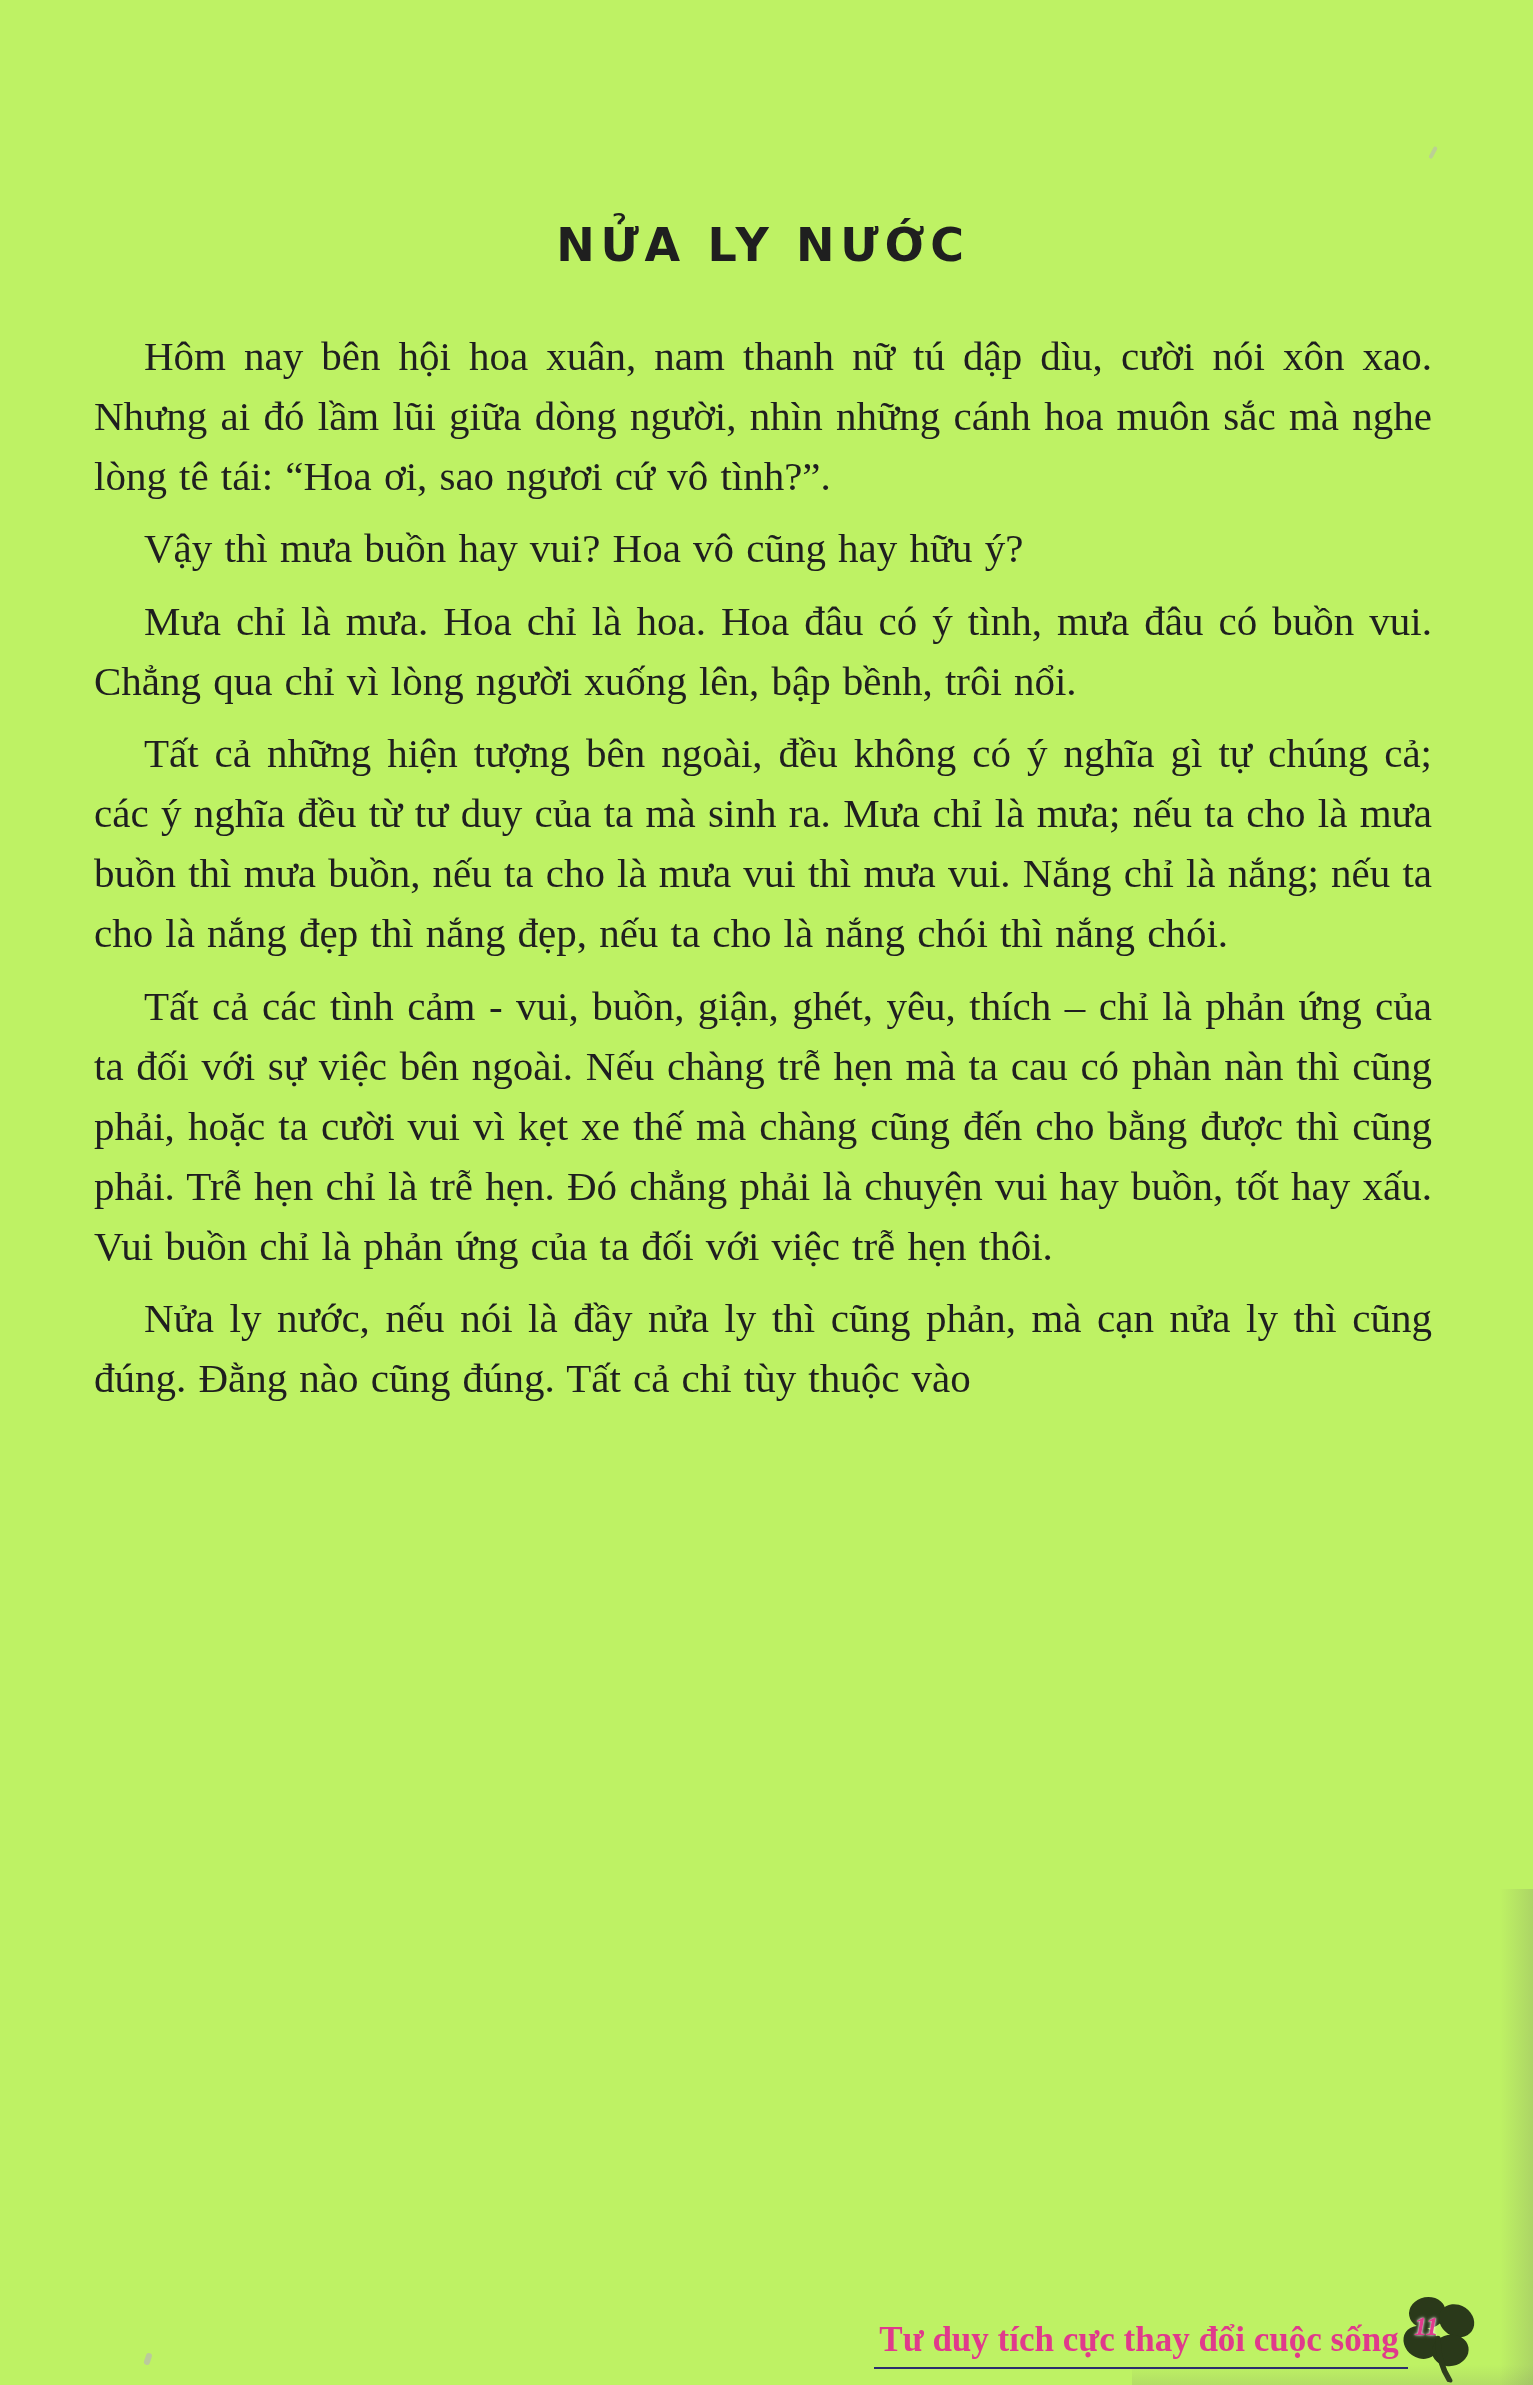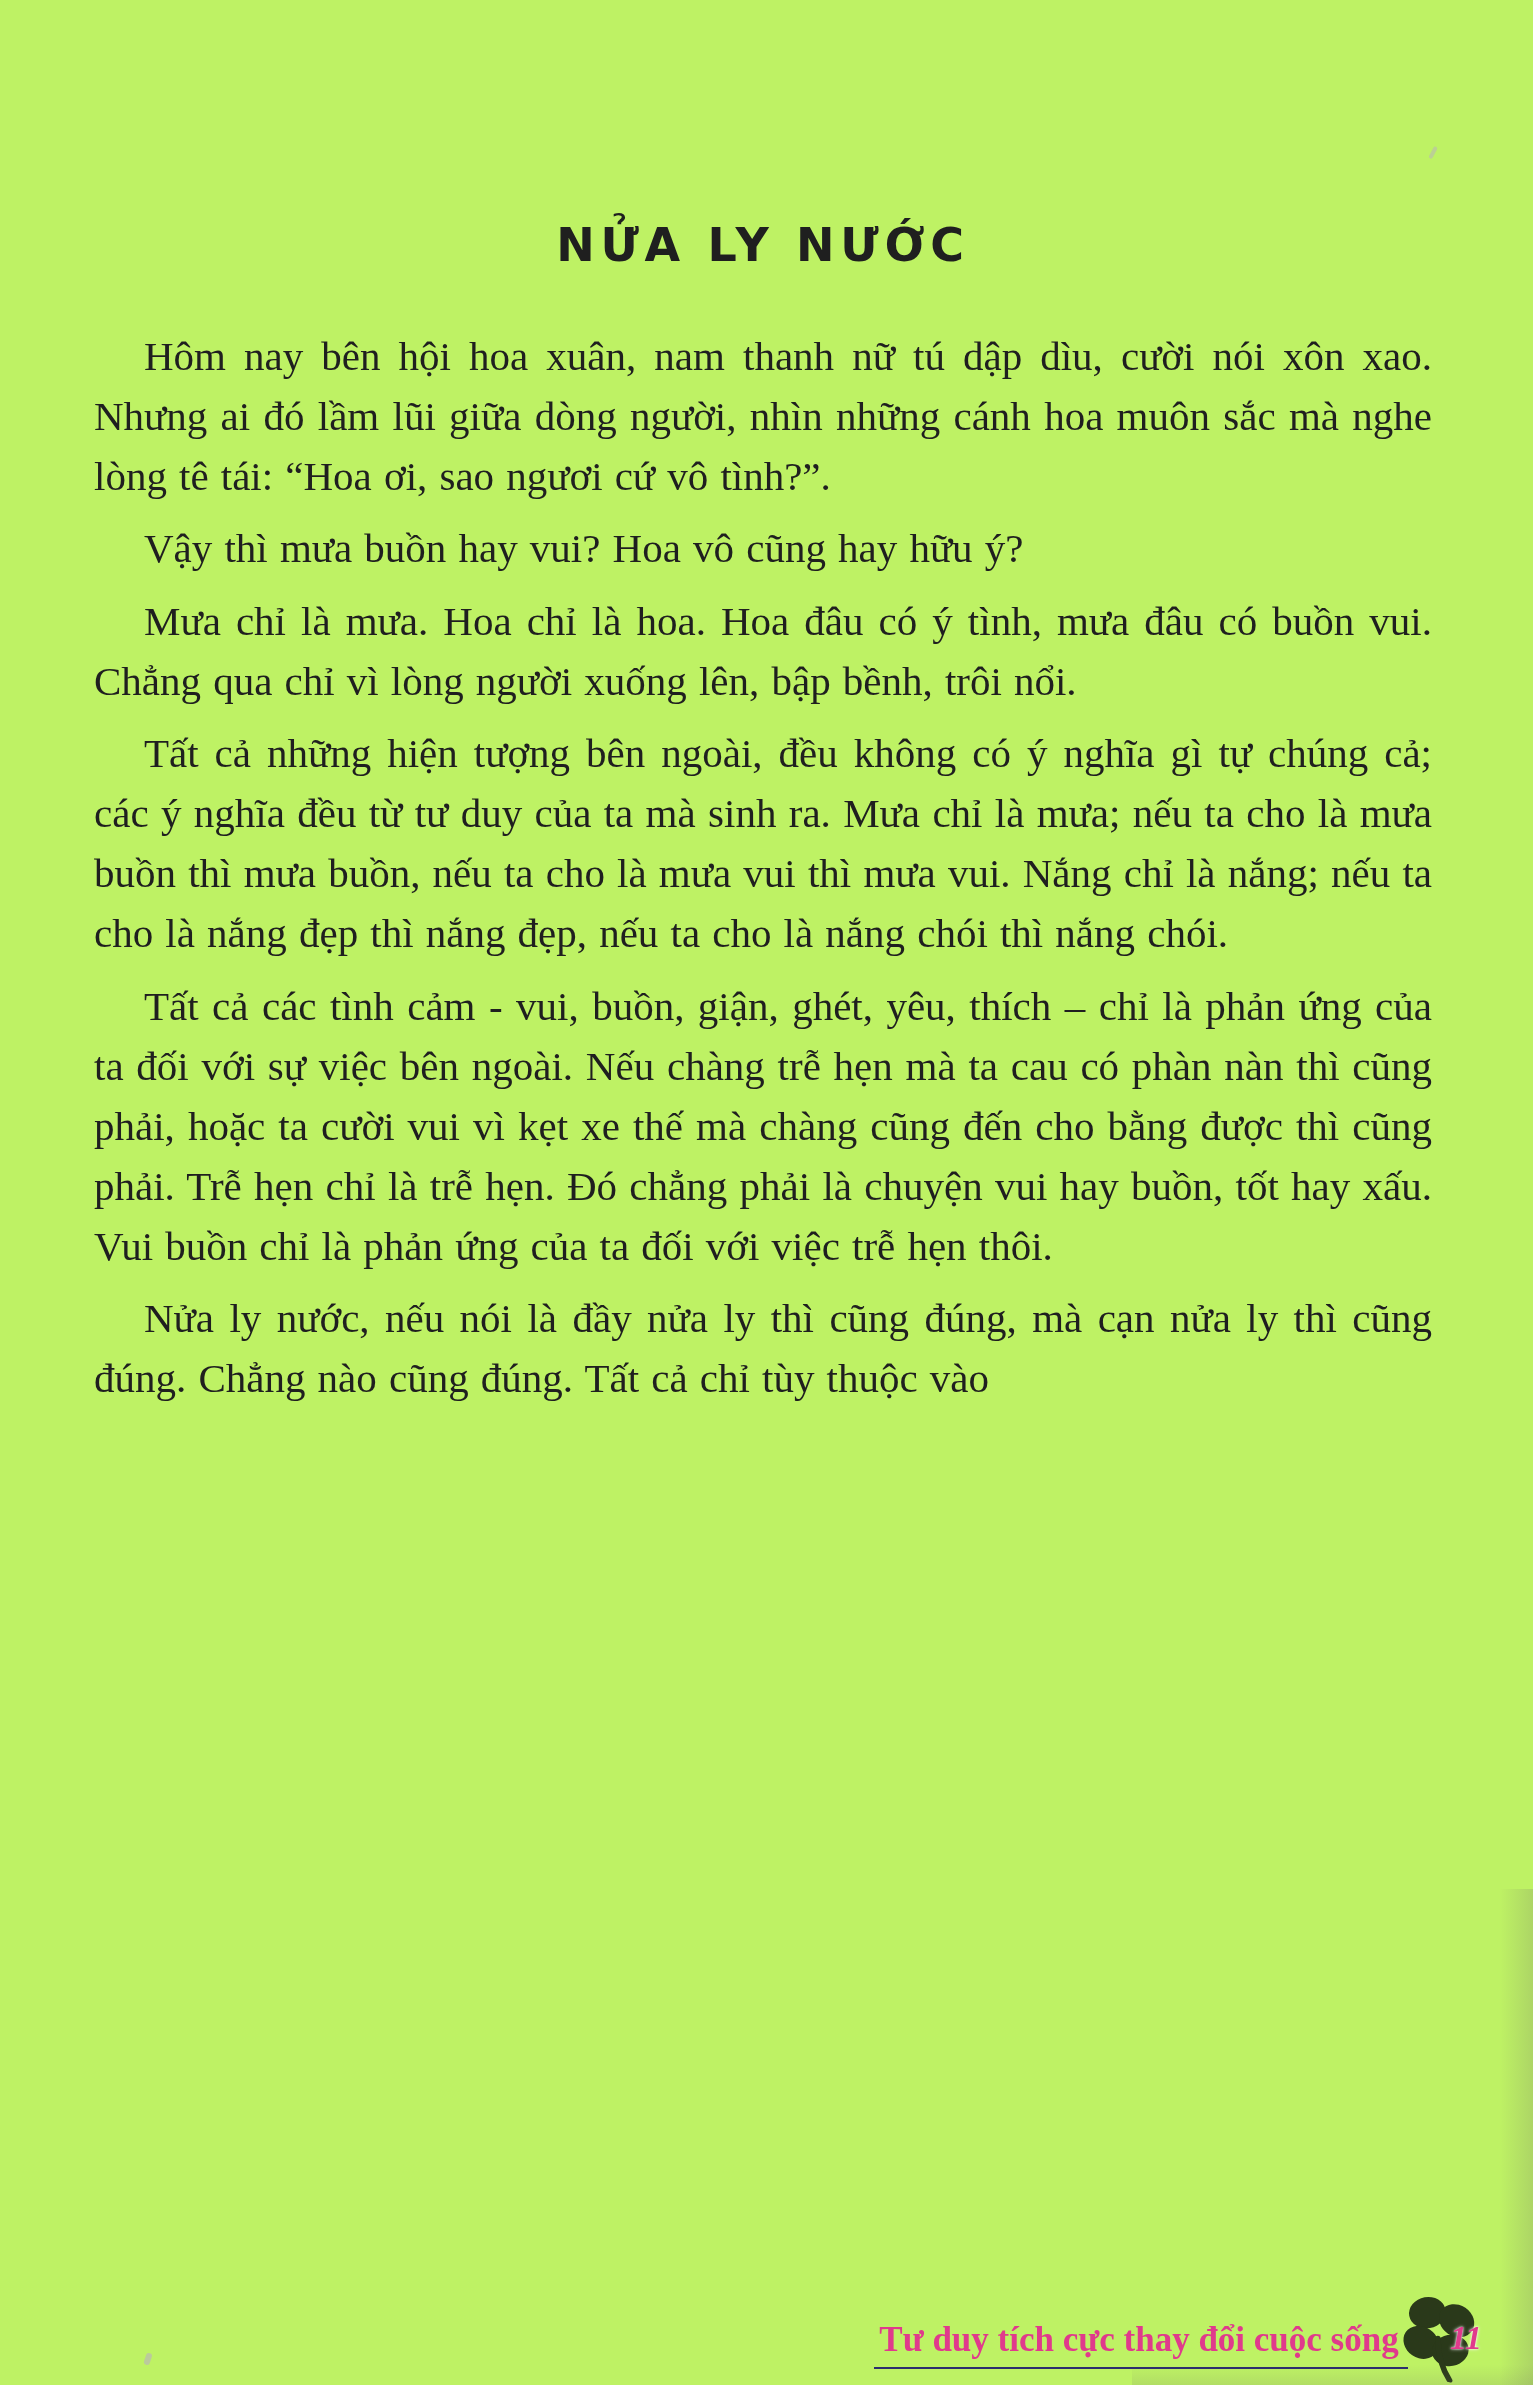--- a/index.html
+++ b/index.html
@@ -74,27 +74,26 @@
   .clover-wrap svg {
     position: absolute;
     left: 0;
     top: 0;
     transform: rotate(12deg);
     opacity: 0.92;
   }
   .page-num {
     position: absolute;
     left: 21px;
-    top: 32px;
-    font-size: 34px;
+    top: 25px;
+    font-size: 26px;
     font-weight: 700;
     font-style: italic;
     color: var(--footer-accent, #e03a8c);
     text-shadow: 0 0 3.8px rgba(255,255,255,0.85), 0 0 1.9px rgba(255,255,255,0.9);
-    margin-left: 36px;
   }
   .edge-shadow {
     position: absolute;
     right: 0;
     bottom: 0;
     width: 42px;
     height: 497px;
     background: linear-gradient(to left, rgba(110,110,105,0.22), rgba(110,110,105,0) 80%);
     pointer-events: none;
   }
@@ -136,21 +135,21 @@
 
 <div class="page">
 
   <div class="content">
     <h1 class="title">NỬA LY NƯỚC</h1>
     <p class="para">Hôm nay bên hội hoa xuân, nam thanh nữ tú dập dìu, cười nói xôn xao. Nhưng ai đó lầm lũi giữa dòng người, nhìn những cánh hoa muôn sắc mà nghe lòng tê tái: “Hoa ơi, sao ngươi cứ vô tình?”.</p>
     <p class="para">Vậy thì mưa buồn hay vui? Hoa vô cũng hay hữu ý?</p>
     <p class="para">Mưa chỉ là mưa. Hoa chỉ là hoa. Hoa đâu có ý tình, mưa đâu có buồn vui. Chẳng qua chỉ vì lòng người xuống lên, bập bềnh, trôi nổi.</p>
     <p class="para">Tất cả những hiện tượng bên ngoài, đều không có ý nghĩa gì tự chúng cả; các ý nghĩa đều từ tư duy của ta mà sinh ra. Mưa chỉ là mưa; nếu ta cho là mưa buồn thì mưa buồn, nếu ta cho là mưa vui thì mưa vui. Nắng chỉ là nắng; nếu ta cho là nắng đẹp thì nắng đẹp, nếu ta cho là nắng chói thì nắng chói.</p>
     <p class="para">Tất cả các tình cảm - vui, buồn, giận, ghét, yêu, thích – chỉ là phản ứng của ta đối với sự việc bên ngoài. Nếu chàng trễ hẹn mà ta cau có phàn nàn thì cũng phải, hoặc ta cười vui vì kẹt xe thế mà chàng cũng đến cho bằng được thì cũng phải. Trễ hẹn chỉ là trễ hẹn. Đó chẳng phải là chuyện vui hay buồn, tốt hay xấu. Vui buồn chỉ là phản ứng của ta đối với việc trễ hẹn thôi.</p>
-    <p class="para">Nửa ly nước, nếu nói là đầy nửa ly thì cũng đúng, mà cạn nửa ly thì cũng đúng. Chẳng nào cũng đúng. Tất cả chỉ tùy thuộc vào</p>
+    <p class="para">Nửa ly nước, nếu nói là đầy nửa ly thì cũng phản, mà cạn nửa ly thì cũng đúng. Đằng nào cũng đúng. Tất cả chỉ tùy thuộc vào</p>
   </div>
 
   <div class="footer">
     <span class="footer-title">Tư duy tích cực thay đổi cuộc sống</span>
     <span class="clover-wrap">
       <svg viewBox="0 0 100 100" width="92" height="92" aria-hidden="true">
         <g fill="currentColor">
           <ellipse cx="33" cy="31" rx="20" ry="17" transform="rotate(-22 33 31)"></ellipse>
           <ellipse cx="66" cy="33" rx="20" ry="17" transform="rotate(22 66 33)"></ellipse>
           <ellipse cx="33" cy="64" rx="20" ry="17" transform="rotate(22 33 64)"></ellipse>

